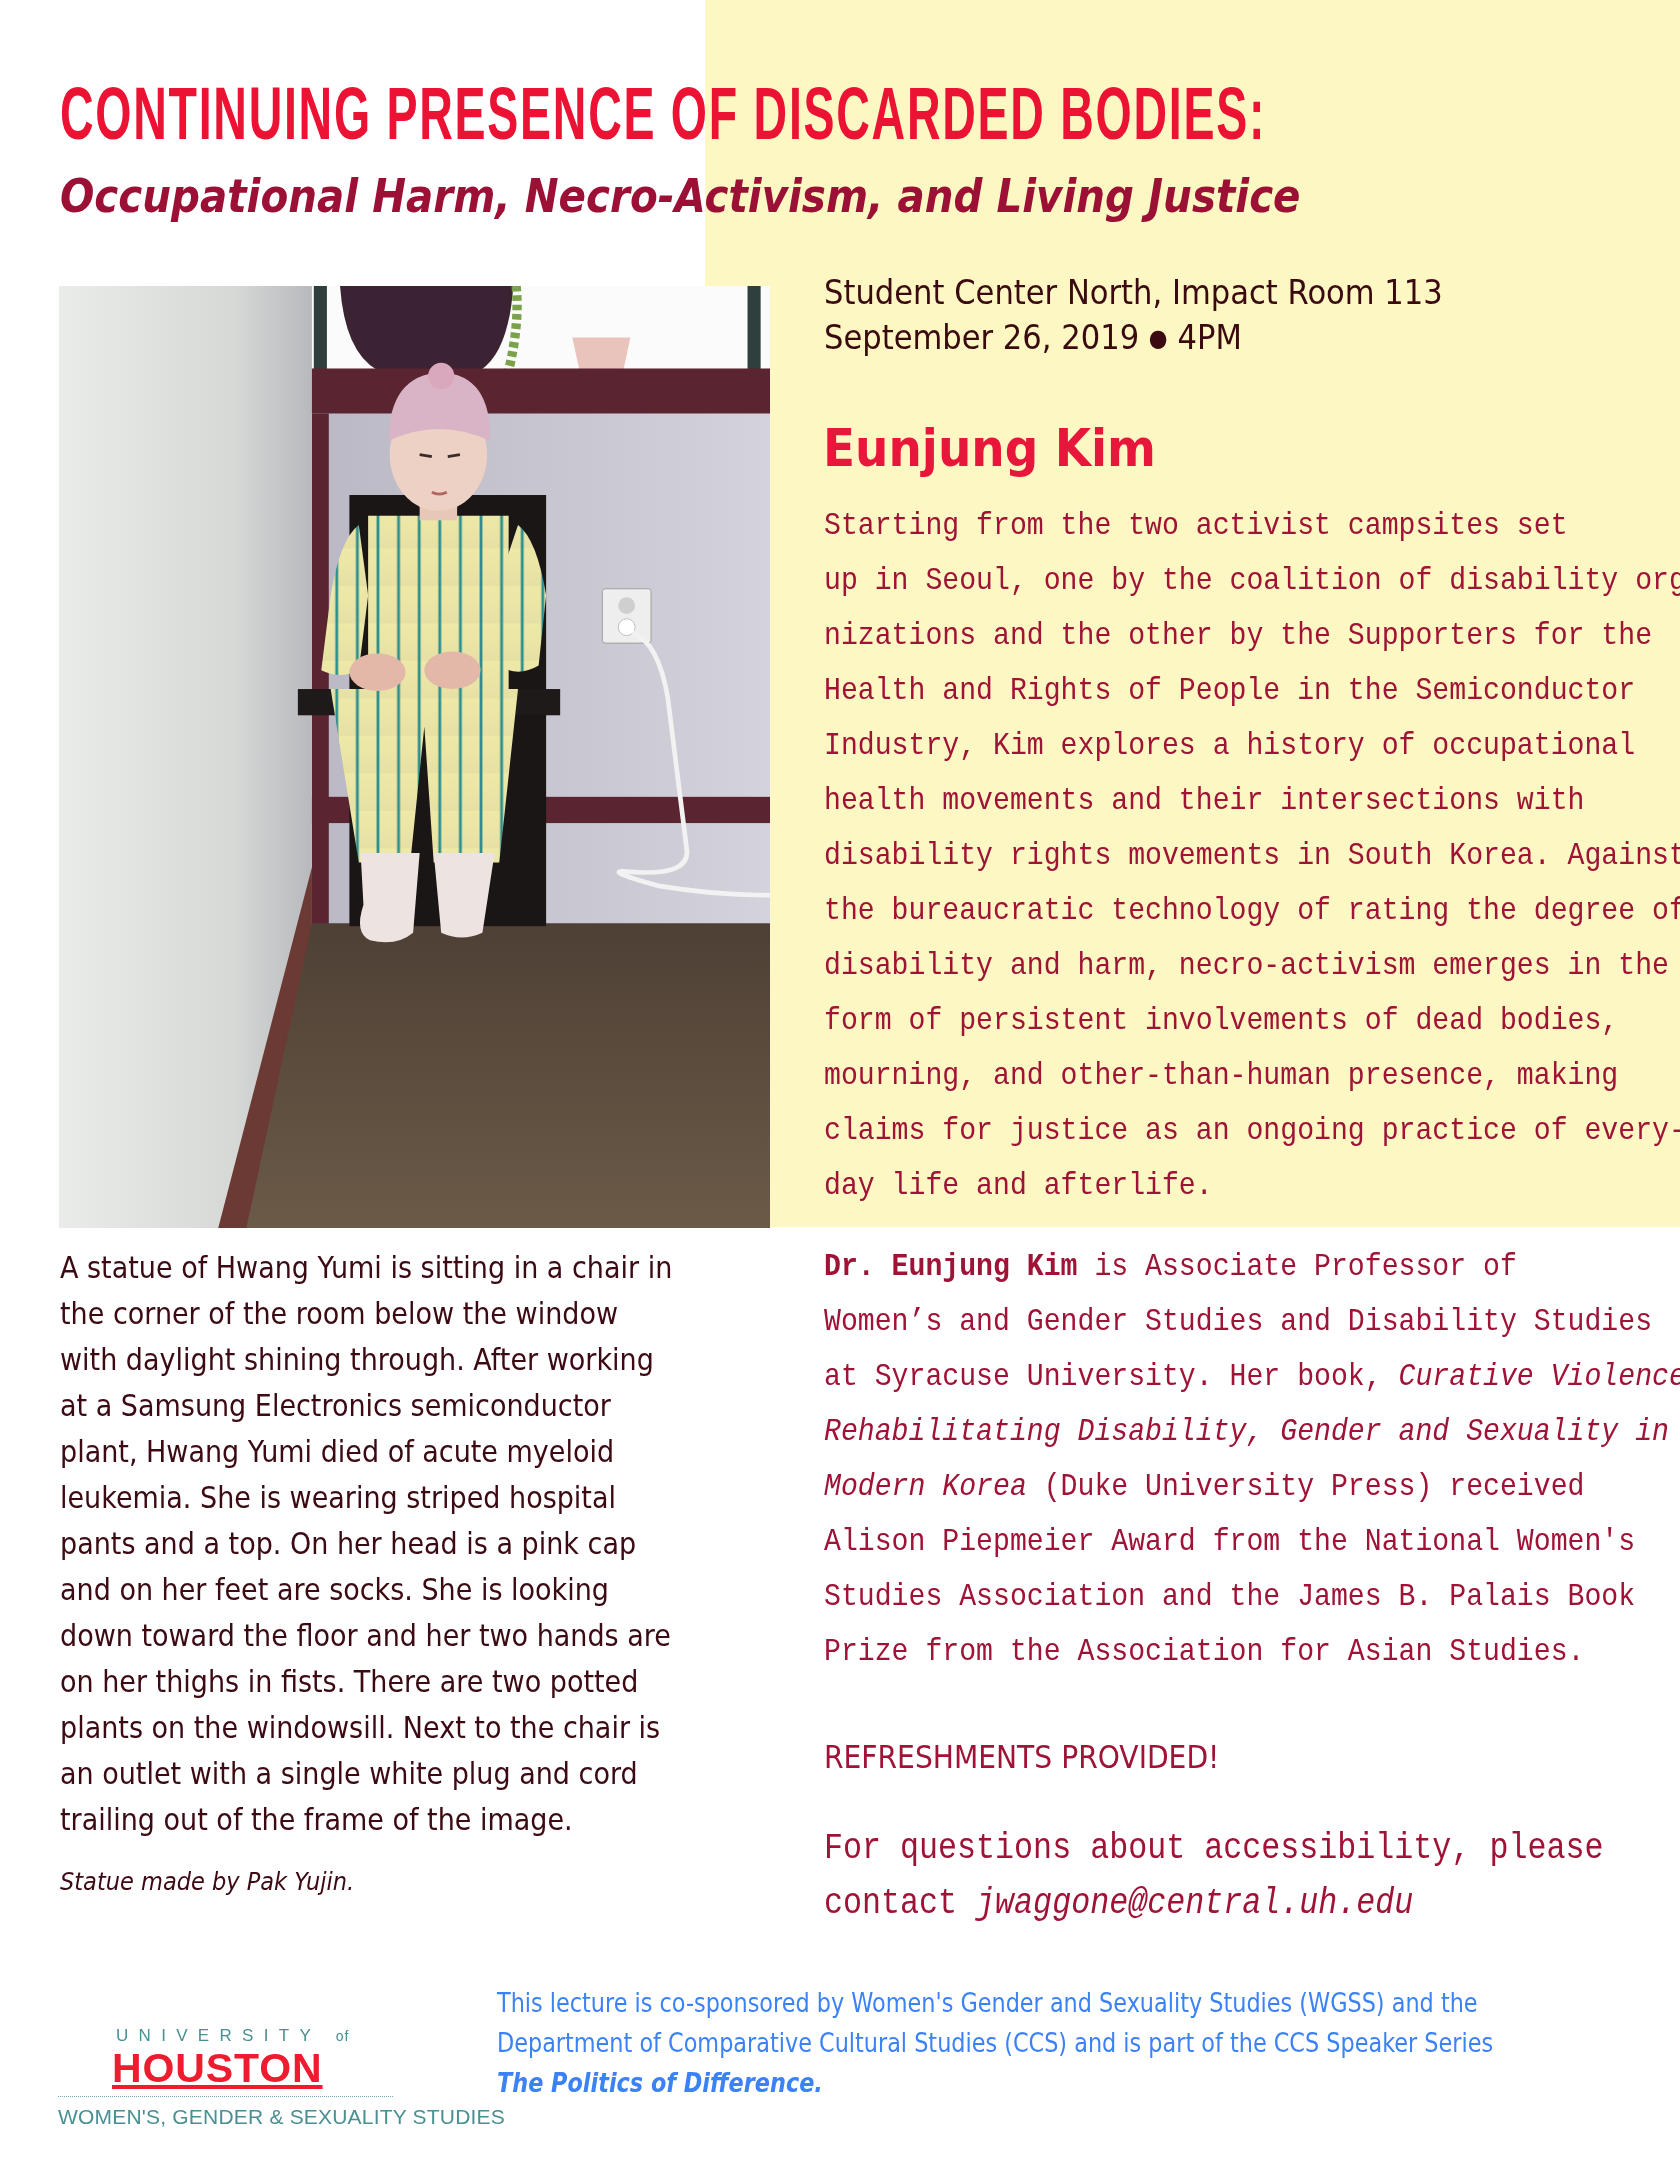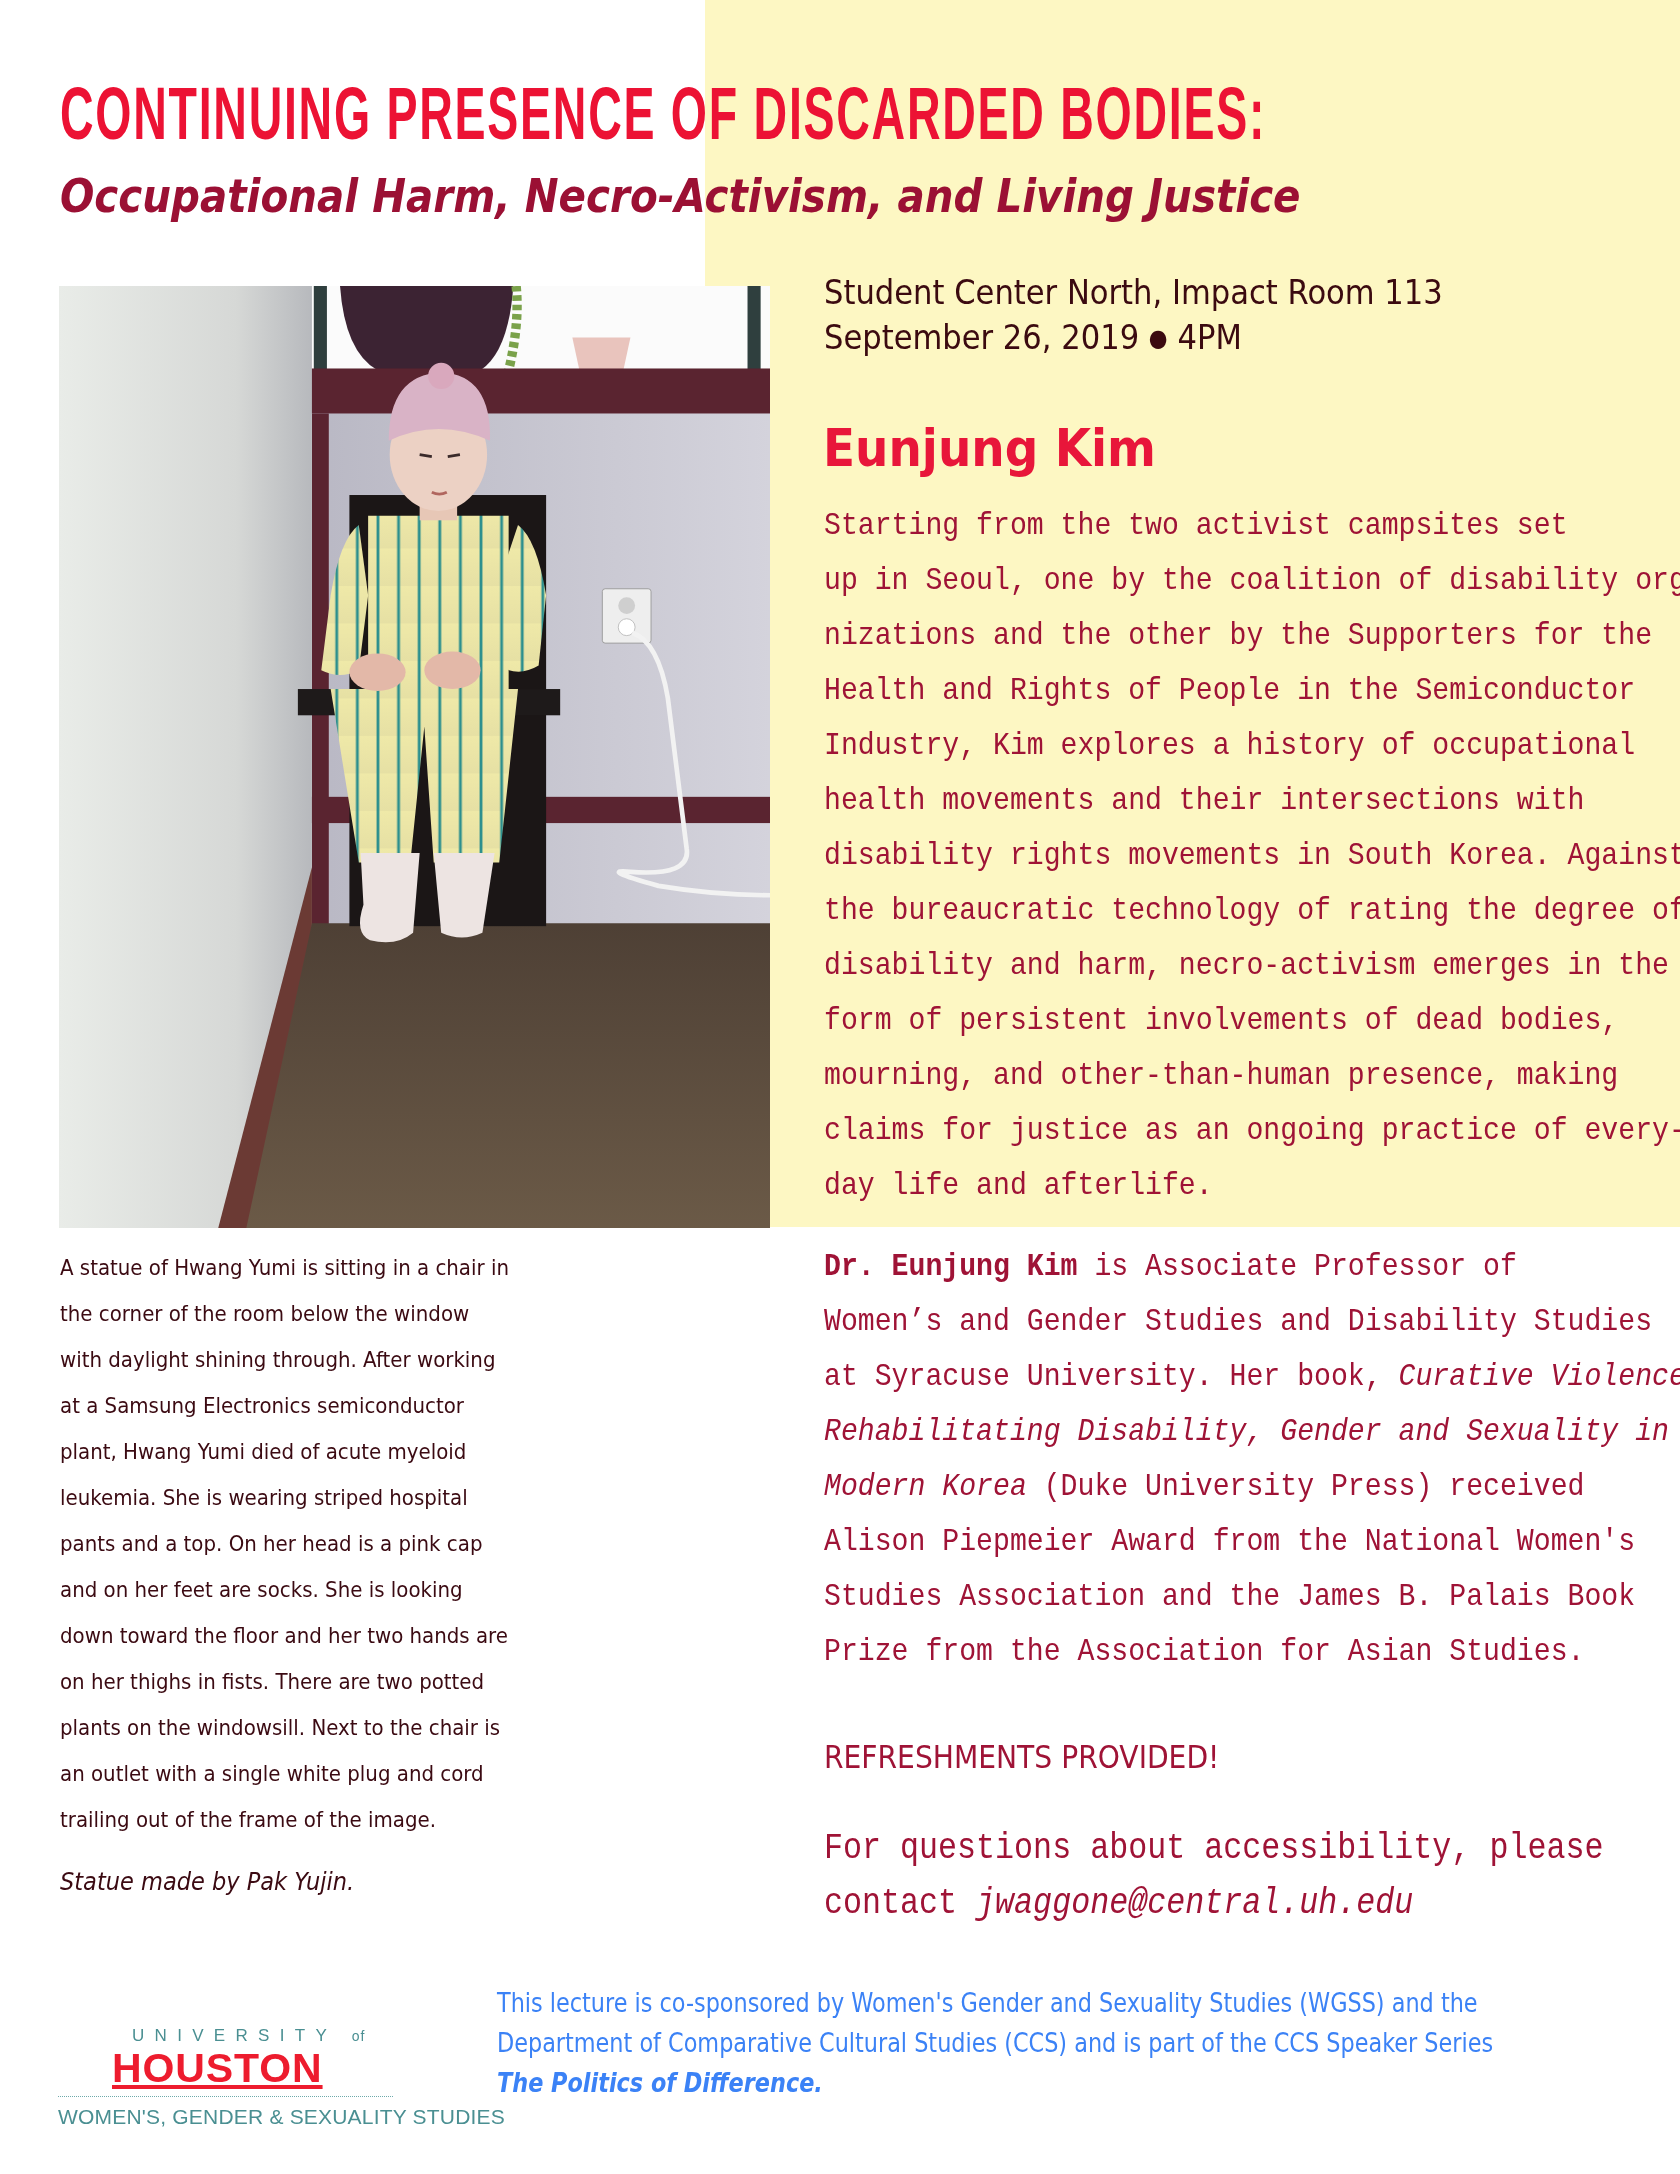--- a/index.html
+++ b/index.html
@@ -53,33 +53,33 @@
   .access {
     position: absolute; left: 824px; top: 1821px;
     font-family: Liberation Mono, monospace; font-size: 36px; line-height: 55px;
     color: #9f1336;
   }
   .photo {
     position: absolute; left: 59px; top: 286px; width: 711px; height: 942px;
   }
   .caption {
     position: absolute; left: 60px; top: 1245px; width: 712px;
-    font-family: "DejaVu Sans", sans-serif; font-size: 22px; line-height: 46px;
+    font-family: "DejaVu Sans", sans-serif; font-size: 30px; line-height: 46px;
     color: #3b0a12;
   }
   .caption .line { transform: scaleX(0.9); }
   .credit {
     position: absolute; left: 60px; top: 1863px;
     font-family: "DejaVu Sans", sans-serif; font-style: italic; font-size: 25px; line-height: 37px;
     color: #3b0a12; transform: scaleX(0.9); transform-origin: left top; white-space: nowrap;
   }
   .logo { position: absolute; left: 58px; top: 2026px; width: 337px; height: 103px; }
   .logo-univ {
     position: absolute; left: 58px; top: 0; font-family: "Liberation Sans", sans-serif;
-    font-size: 17px; letter-spacing: 10.3px; color: #4a8f92; white-space: nowrap; margin-left: 16px;
+    font-size: 17px; letter-spacing: 10.3px; color: #4a8f92; white-space: nowrap;
   }
   .logo-houston {
     position: absolute; left: 54px; top: 19px; font-family: "Liberation Sans", sans-serif;
     font-weight: bold; font-size: 41px; letter-spacing: 0.9px; color: #ed1c2e; white-space: nowrap; text-decoration: underline;
   }
   .logo-rule { position: absolute; left: 0; top: 70px; width: 335px; height: 0; border-top: 0.9px dotted #6fa9ab; }
   .logo-dept {
     position: absolute; left: 0; top: 79px; font-family: "Liberation Sans", sans-serif;
     font-size: 21px; color: #4a8f92; white-space: nowrap; letter-spacing: 0.2px;
   }

